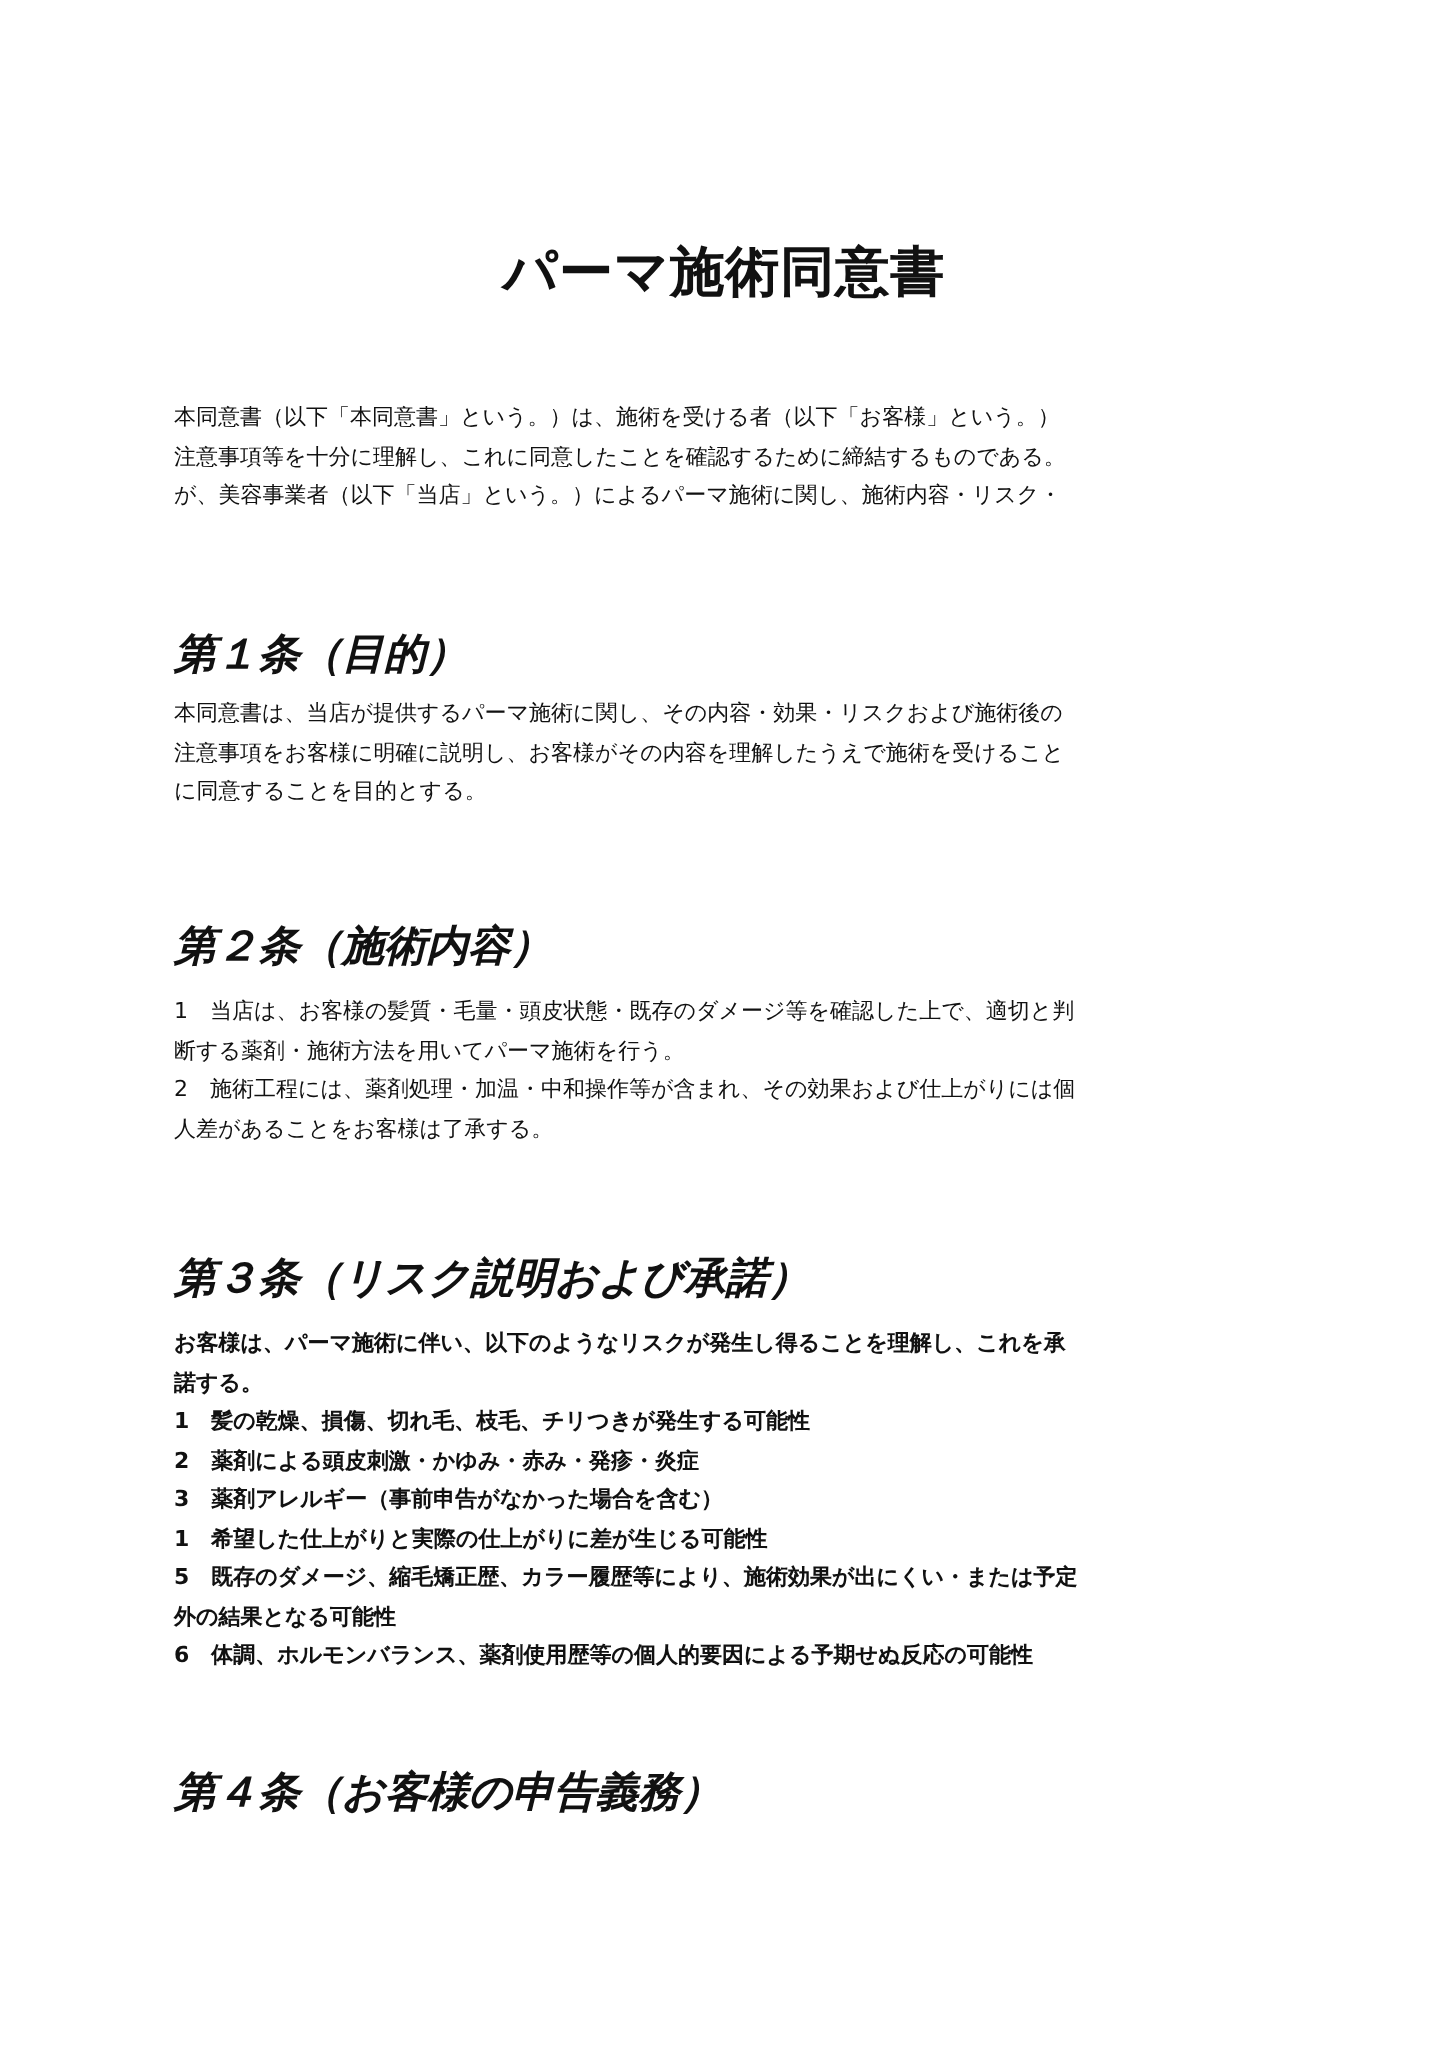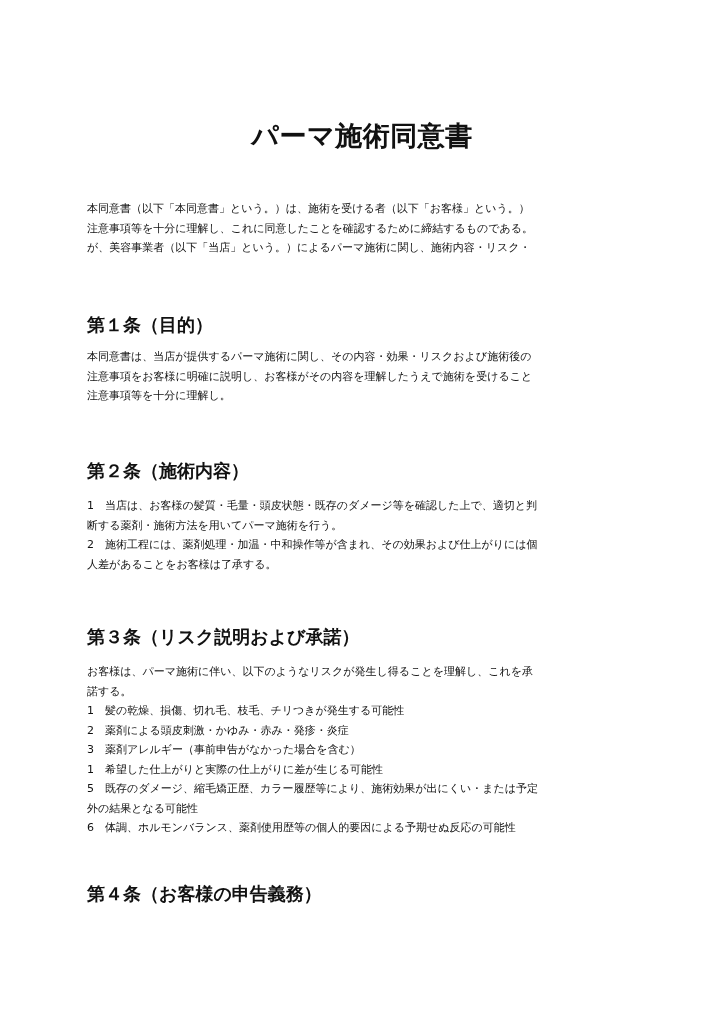--- a/index.html
+++ b/index.html
@@ -3,51 +3,51 @@
 <meta charset="utf-8">
 <style>
   html, body { margin: 0; padding: 0; background: #ffffff; }
   body { width: 724px; height: 1024px; position: relative; overflow: hidden;
          font-family: "DejaVu Sans", "Liberation Sans", sans-serif; color: #111; }
   .page { position: absolute; left: 0; top: 0; width: 580px; height: 1024px; }
   .title { position: absolute; left: 0; width: 724px; top: 118px; text-align: center;
            font-size: 27px; font-weight: bold; letter-spacing: 0.5px; }
   .block { position: absolute; left: 87px; width: 555px; font-size: 11px; line-height: 19.5px; }
   .line { white-space: nowrap; display: block; }
-  .heading { position: absolute; left: 87px; font-size: 18px; font-weight: bold; white-space: nowrap; }
+  .heading { position: absolute; left: 87px; font-size: 21px; font-weight: bold; white-space: nowrap; font-style: italic; }
 </style>
 </head>
 <body>
 
 <div class="page">
   <div class="title">パーマ施術同意書</div>
 
   <div class="block" style="top:199px;">
     <span class="line">本同意書（以下「本同意書」という。）は、施術を受ける者（以下「お客様」という。）</span>
     <span class="line">注意事項等を十分に理解し、これに同意したことを確認するために締結するものである。</span>
     <span class="line">が、美容事業者（以下「当店」という。）によるパーマ施術に関し、施術内容・リスク・</span>
   </div>
 
   <div class="heading" style="top:313px;">第１条（目的）</div>
   <div class="block" style="top:347px;">
     <span class="line">本同意書は、当店が提供するパーマ施術に関し、その内容・効果・リスクおよび施術後の</span>
     <span class="line">注意事項をお客様に明確に説明し、お客様がその内容を理解したうえで施術を受けること</span>
-    <span class="line">注意事項等を十分に理解し。</span>
+    <span class="line">に同意することを目的とする。</span>
   </div>
 
   <div class="heading" style="top:459px;text-align:right;">第２条（施術内容）</div>
   <div class="block" style="top:496px;">
     <span class="line">1　当店は、お客様の髪質・毛量・頭皮状態・既存のダメージ等を確認した上で、適切と判</span>
     <span class="line">断する薬剤・施術方法を用いてパーマ施術を行う。</span>
     <span class="line">2　施術工程には、薬剤処理・加温・中和操作等が含まれ、その効果および仕上がりには個</span>
     <span class="line">人差があることをお客様は了承する。</span>
   </div>
 
   <div class="heading" style="top:625px;">第３条（リスク説明および承諾）</div>
-  <div class="block" style="top:662px;">
+  <div class="block" style="top:662px;font-weight:bold;">
     <span class="line">お客様は、パーマ施術に伴い、以下のようなリスクが発生し得ることを理解し、これを承</span>
     <span class="line">諾する。</span>
     <span class="line">1　髪の乾燥、損傷、切れ毛、枝毛、チリつきが発生する可能性</span>
     <span class="line">2　薬剤による頭皮刺激・かゆみ・赤み・発疹・炎症</span>
     <span class="line">3　薬剤アレルギー（事前申告がなかった場合を含む）</span>
     <span class="line">1　希望した仕上がりと実際の仕上がりに差が生じる可能性</span>
     <span class="line">5　既存のダメージ、縮毛矯正歴、カラー履歴等により、施術効果が出にくい・または予定</span>
     <span class="line">外の結果となる可能性</span>
     <span class="line">6　体調、ホルモンバランス、薬剤使用歴等の個人的要因による予期せぬ反応の可能性</span>
   </div>

